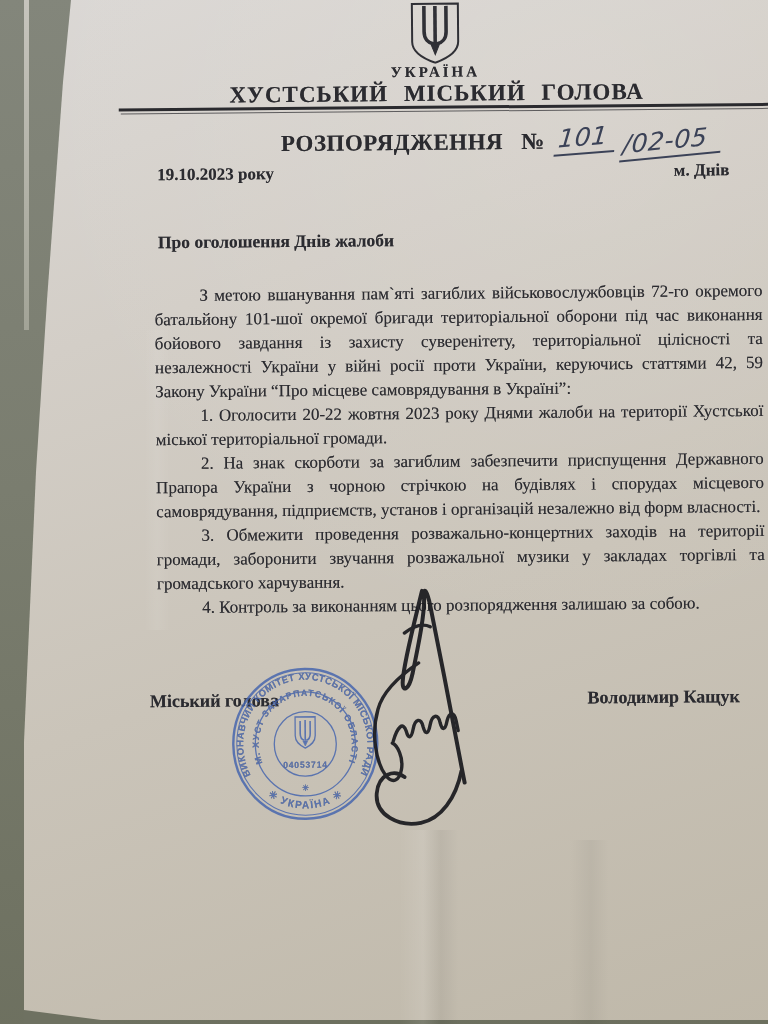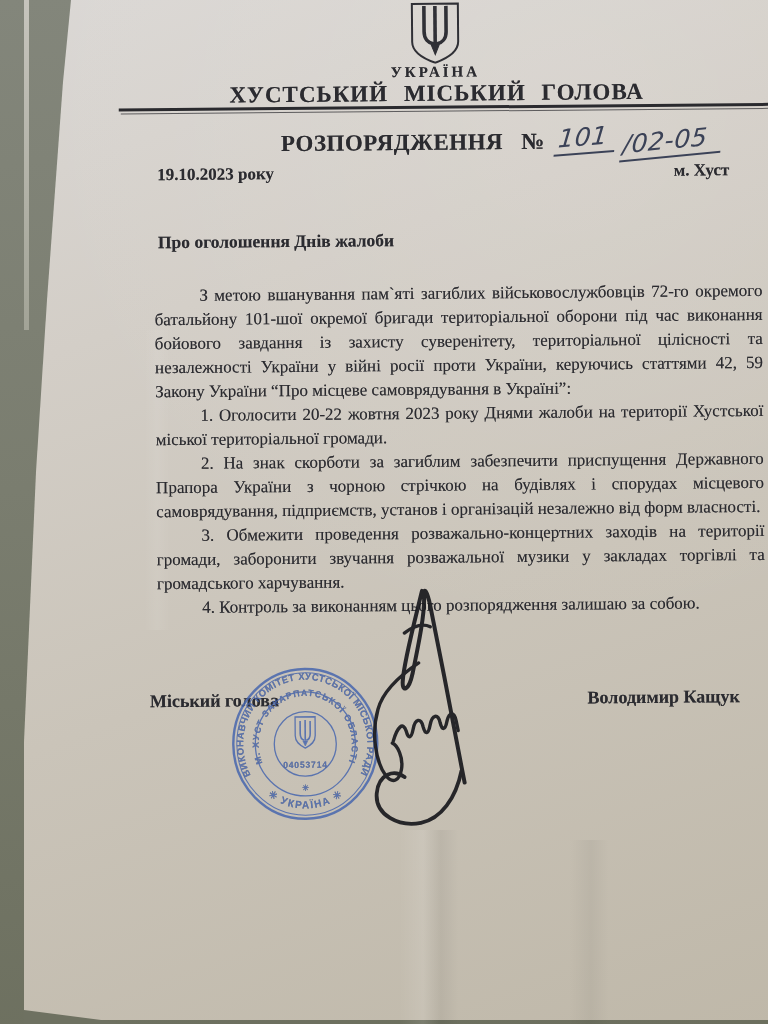--- a/index.html
+++ b/index.html
@@ -103,21 +103,21 @@
     <div class="country">УКРАЇНА</div>
     <div class="issuer">ХУСТСЬКИЙ МІСЬКИЙ ГОЛОВА</div>
     <div class="rule"></div>
 
     <div class="title-row">
       <span>РОЗПОРЯДЖЕННЯ</span><span class="num-sign">№</span><span class="script script-1">101</span><span class="script script-2">/02-05</span>
     </div>
 
     <div class="dateline">
       <span>19.10.2023 року</span>
-      <span>м. Хуст</span>
+      <span>м. Днів</span>
     </div>
 
     <div class="subject">Про оголошення Днів жалоби</div>
 
     <div class="bodytext">
       <p>З метою вшанування пам`яті загиблих військовослужбовців 72-го окремого батальйону 101-шої окремої бригади територіальної оборони під час виконання бойового завдання із захисту суверенітету, територіальної цілісності та незалежності України у війні росії проти України, керуючись статтями 42, 59 Закону України “Про місцеве самоврядування в Україні”:</p>
       <p>1. Оголосити 20-22 жовтня 2023 року Днями жалоби на території Хустської міської територіальної громади.</p>
       <p>2. На знак скорботи за загиблим забезпечити приспущення Державного Прапора України з чорною стрічкою на будівлях і спорудах місцевого самоврядування, підприємств, установ і організацій незалежно від форм власності.</p>
       <p>3. Обмежити проведення розважально-концертних заходів на території громади, заборонити звучання розважальної музики у закладах торгівлі та громадського харчування.</p>
       <p>4. Контроль за виконанням цього розпорядження залишаю за собою.</p>

